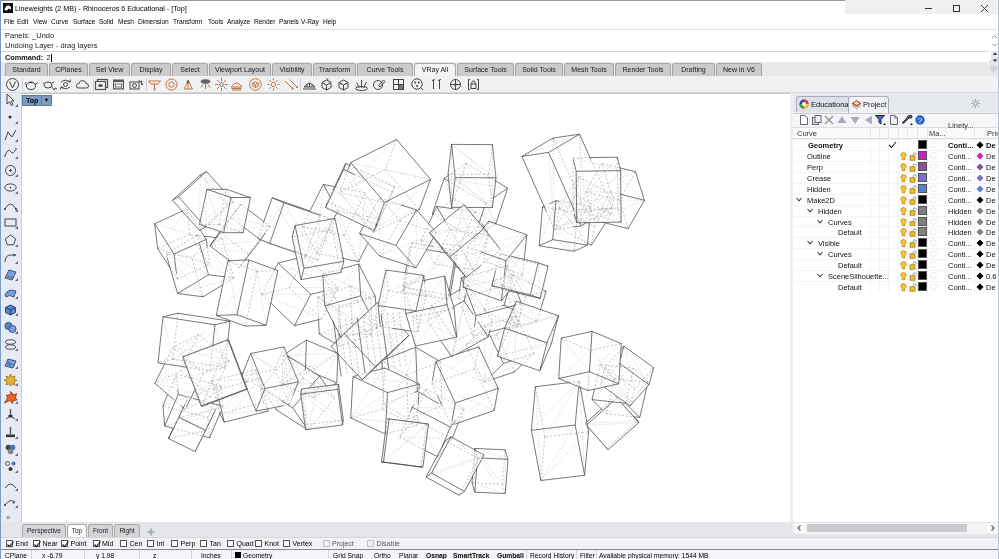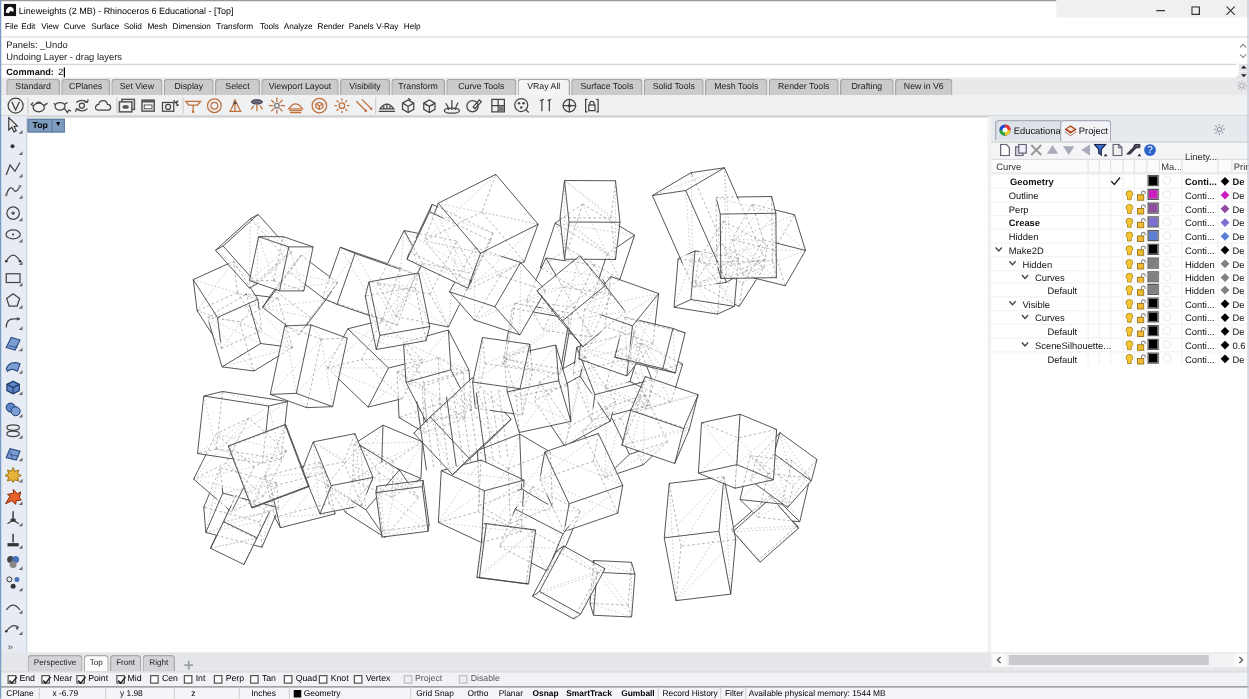--- a/index.html
+++ b/index.html
@@ -506,21 +506,21 @@
       <path d="M4.2 3.8 V2.4 A1.5 1.5 0 0 1 7.2 2.4 V3.2" fill="none" stroke="#888" stroke-width="0.9"></path>
     </svg>
 <div class="abs" style="left:126px;top:70px;width:7px;height:7px;background:#8f4d9e;outline:1px solid #555"></div>
 <div class="abs" style="left:137px;top:70px;width:7px;height:7px;border-radius:50%;border:1px solid #ebebef"></div>
 <span class="abs" style="left:155px;top:70px;font-size:7.5px;font-weight:normal">Conti...</span>
 <svg class="abs" style="left:183px;top:70px" width="8" height="8">
       <path d="M4 0.5L7.5 4L4 7.5L0.5 4Z" fill="#8f4d9e"></path>
     </svg>
 <span class="abs" style="left:193px;top:70px;font-size:7.5px;font-weight:normal">De</span>
 <div class="abs" style="left:0;top:78.8px;width:206px;height:1px;background:#f4f4f6"></div>
-<span class="abs" style="left:14px;top:81px;font-size:7.5px;font-weight:bold;white-space:nowrap">Crease</span>
+<span class="abs" style="left:14px;top:81px;font-size:7.5px;font-weight:normal;white-space:nowrap">Crease</span>
 <svg class="abs" style="left:107px;top:81px" width="7" height="9" viewBox="0 0 7 9">
       <path d="M3.5 0.5 A2.7 2.7 0 0 1 6.2 3.2 Q6.2 4.6 5 5.4 L5 7.8 L2 7.8 L2 5.4 Q0.8 4.6 0.8 3.2 A2.7 2.7 0 0 1 3.5 0.5Z" fill="#f7c531" stroke="#9a7a10" stroke-width="0.6"></path>
     </svg>
 <svg class="abs" style="left:116px;top:81px" width="8" height="9" viewBox="0 0 8 9">
       <rect x="1" y="3.8" width="5" height="4.4" fill="#eebb33" stroke="#996f10" stroke-width="0.7"></rect>
       <path d="M4.2 3.8 V2.4 A1.5 1.5 0 0 1 7.2 2.4 V3.2" fill="none" stroke="#888" stroke-width="0.9"></path>
     </svg>
 <div class="abs" style="left:126px;top:81px;width:7px;height:7px;background:#7a6fd0;outline:1px solid #555"></div>
 <div class="abs" style="left:137px;top:81px;width:7px;height:7px;border-radius:50%;border:1px solid #ebebef"></div>
 <span class="abs" style="left:155px;top:81px;font-size:7.5px;font-weight:normal">Conti...</span>

